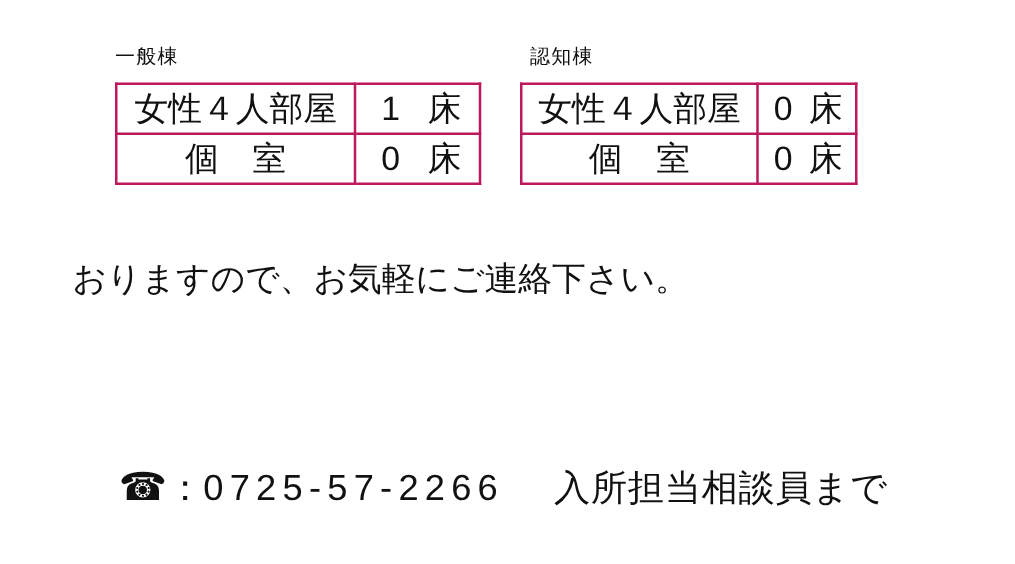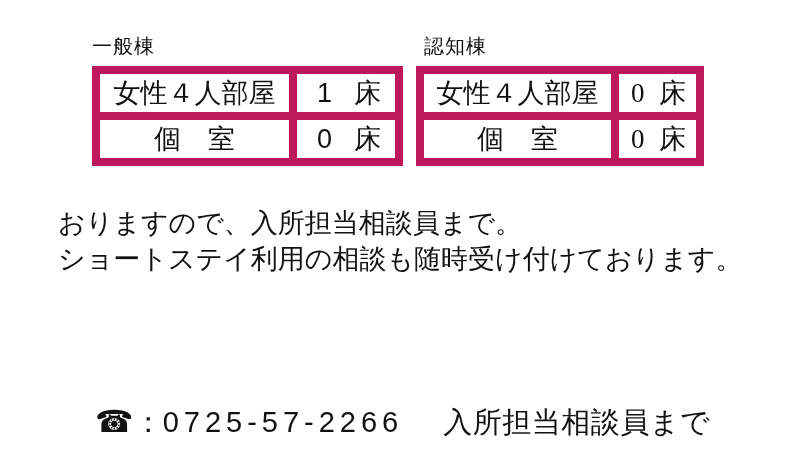--- a/index.html
+++ b/index.html
@@ -13,32 +13,32 @@
     height: 451px;
     background: #ffffff;
     color: #111111;
     font-family: "Liberation Sans", "DejaVu Sans", sans-serif;
     overflow: hidden;
   }
   .ward {
     position: absolute;
   }
   .ward-title {
-    font-size: 20px;
+    font-size: 16px;
     line-height: 30px;
     margin-bottom: 5px;
     color: #111111;
     letter-spacing: 1px;
   }
   .ward-table {
     border-collapse: collapse;
     table-layout: fixed;
   }
   .ward-table td {
-    border: 8px solid #be185d;
+    border: 2px solid #be185d;
     height: 38px;
     font-size: 27px;
     color: #111111;
     padding: 0;
     vertical-align: middle;
   }
   .ward-table td.room {
     text-align: center;
   }
   .valwrap {
@@ -70,21 +70,20 @@
   .note-line.cont  { margin-left: 58px; }
 
   .contact {
     position: absolute;
     left: 95px;
     top: 372px;
     font-size: 29px;
     line-height: 36px;
     color: #111111;
     white-space: nowrap;
-    margin-top: 32px;
   }
   .phone-icon { font-size: 31px; }
   .phone-number { letter-spacing: 5px; }
   .contact-label { margin-left: 40px; letter-spacing: 0.5px; }
 </style>
 </head>
 <body>
 
 <div class="page">
 
@@ -107,21 +106,21 @@
             <div class="valwrap">
               <span>0</span>
               <span>床</span>
             </div>
           </td>
         </tr>
       </tbody>
     </table>
   </section>
 
-  <section class="ward ward-dementia" style="left:416px; top:31px;font-family:Liberation Serif, serif;">
+  <section class="ward ward-dementia" style="left:416px; top:31px;">
     <div class="ward-title">認知棟</div>
     <table class="ward-table">
       <tbody>
         <tr>
           <td class="room">女性４人部屋</td>
           <td class="val">
             <div class="valwrap">
               <span>0</span>
               <span>床</span>
             </div>
@@ -134,21 +133,20 @@
               <span>0</span>
               <span>床</span>
             </div>
           </td>
         </tr>
       </tbody>
     </table>
   </section>
 
   <div class="notes">
-    <div class="note-line cont">おりますので、入所担当相談員まで。</div>
-    <div class="note-line cont">ショートステイ利用の相談も随時受け付けております。</div>
+    <div class="note-line cont">おりますので、お気軽にご連絡下さい。</div>
   </div>
 
   <div class="contact">
     <span class="phone-icon">☎</span><span>：</span><span class="phone-number">0725-57-2266</span><span class="contact-label">入所担当相談員まで</span>
   </div>
 
 </div>
 
 </body></html>

